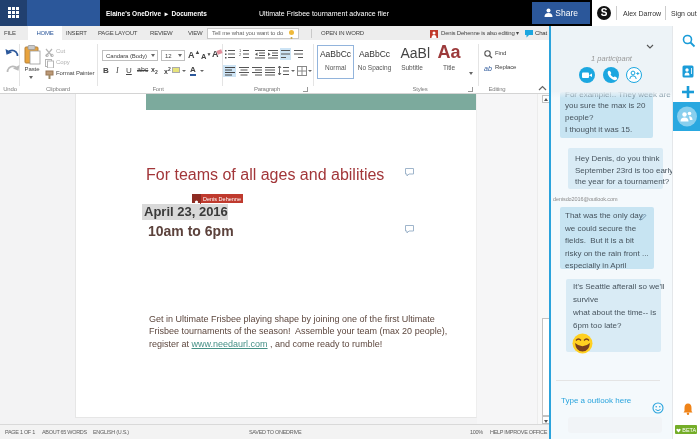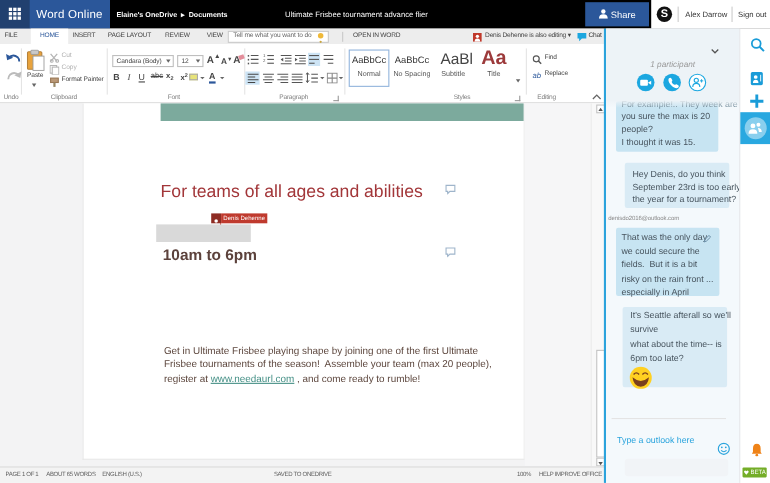--- a/index.html
+++ b/index.html
@@ -99,21 +99,20 @@
               <rect x="16" y="7" width="3" height="3"></rect>
           <rect x="8" y="11" width="3" height="3"></rect>
               <rect x="12" y="11" width="3" height="3"></rect>
               <rect x="16" y="11" width="3" height="3"></rect>
           <rect x="8" y="15" width="3" height="3"></rect>
               <rect x="12" y="15" width="3" height="3"></rect>
               <rect x="16" y="15" width="3" height="3"></rect>
         </g>
           </svg>
       </div>
-      <div id="brandtxt">Word Online</div>
     </div>
     <div id="crumb">Elaine's OneDrive&nbsp; ▸ &nbsp;Documents</div>
     <div id="doctitle">Ultimate Frisbee tournament advance flier</div>
     <div id="sharebtn"><svg width="9" height="9" style="vertical-align:-1px">
           <circle cx="4.5" cy="2.5" r="2" fill="#fff"></circle>
           <path d="M0.5,9 Q0.5,5 4.5,5 Q8.5,5 8.5,9 Z" fill="#fff"></path>
         </svg> Share</div>
     <div id="topright">
       <div id="skype">S</div>
       <div class="topdiv" style="left:24px"></div>
@@ -352,20 +351,21 @@
     <div id="h2">For teams of all ages and abilities</div>
     <div id="denisflag">
       <div id="denisico"><svg width="9" height="9">
             <circle cx="4.5" cy="3" r="1.6" fill="#fff"></circle>
             <path d="M1.5,9 Q1.5,5.5 4.5,5.5 Q7.5,5.5 7.5,9 Z" fill="#fff"></path>
           </svg></div>
       <div id="denislbl">Denis Dehenne</div>
       <div id="deniscaret"></div>
     </div>
     <div id="sel"></div>
+    <div id="april">April 23, 2016</div>
     <div id="time">10am to 6pm</div>
     <div id="para">Get in Ultimate Frisbee playing shape by joining one of the first Ultimate<br>Frisbee tournaments of the season!&nbsp; Assemble your team (max 20 people),<br>register at <span class="lnk">www.needaurl.com</span> , and come ready to rumble!</div>
     <svg class="comment" style="top:73px">
         <path d="M1.5,1.5 h8 v5.5 h-4.5 l-2,2 v-2 h-1.5 z" fill="#fff" stroke="#9fb5cb" stroke-width="1"></path>
       </svg>
     <svg class="comment" style="top:130px">
         <path d="M1.5,1.5 h8 v5.5 h-4.5 l-2,2 v-2 h-1.5 z" fill="#fff" stroke="#9fb5cb" stroke-width="1"></path>
       </svg>
 
     <div id="dsb">

